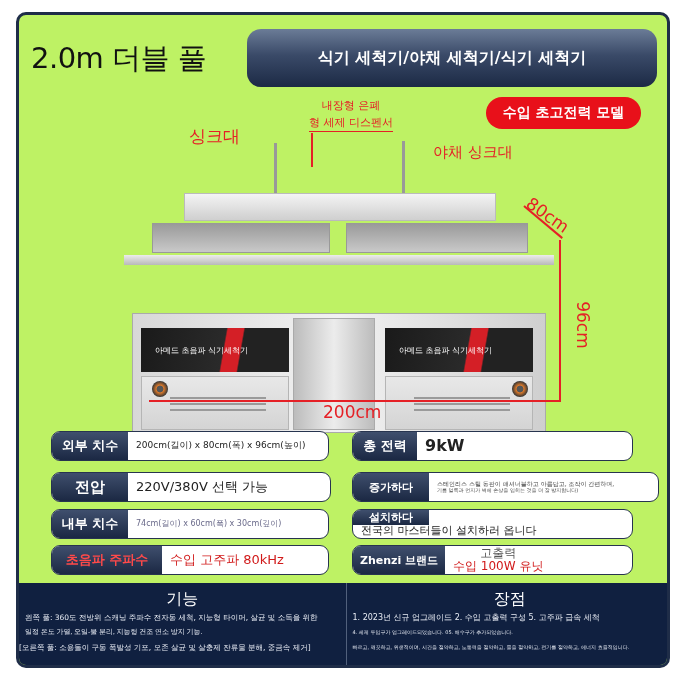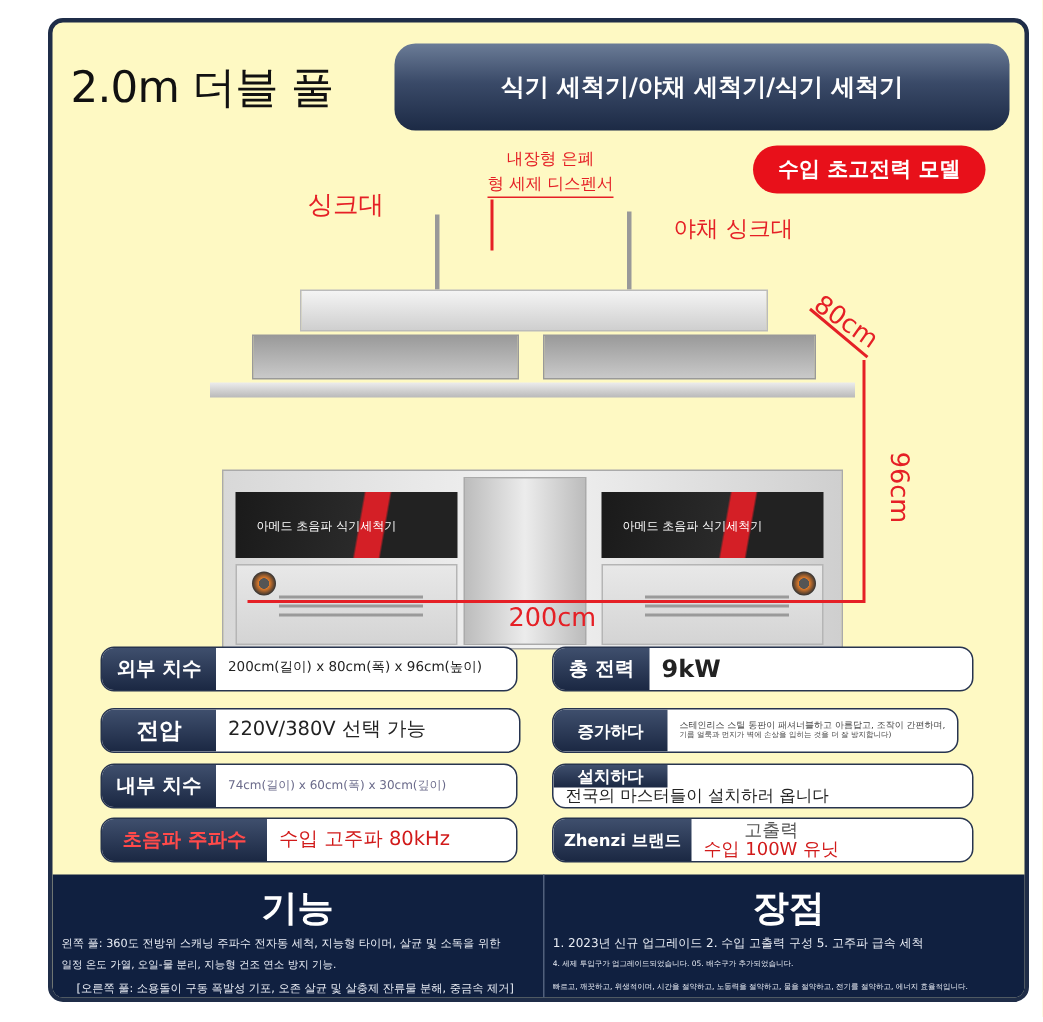--- a/index.html
+++ b/index.html
@@ -1,17 +1,17 @@
 <!DOCTYPE html>
 <html><head>
 <meta charset="utf-8">
 <style>
   * { box-sizing: border-box; margin: 0; padding: 0; }
   body { width: 695px; height: 681px; background: #ffffff; font-family: "DejaVu Sans", sans-serif; position: relative; overflow: hidden; }
-  .frame { position: absolute; left: 32px; top: 12px; width: 654px; height: 656px; border: 3px solid #1f2d48; border-radius: 10px; background: #fef9c3; overflow: hidden; }
+  .frame { position: absolute; left: 16px; top: 12px; width: 654px; height: 656px; border: 3px solid #1f2d48; border-radius: 10px; background: #bef264; overflow: hidden; }
   .title { position: absolute; left: 12px; top: 24px; font-size: 29px; color: #111; font-family: "DejaVu Sans", sans-serif; letter-spacing: -0.5px; }
   .banner { position: absolute; left: 228px; top: 14px; width: 410px; height: 58px; border-radius: 14px;
     background: linear-gradient(180deg, #6b7c97 0%, #3a4a68 45%, #1c2a45 100%); color: #fff; font-size: 16px; font-weight: bold;
     display: flex; align-items: center; justify-content: center; }
   .red-pill { position: absolute; left: 467px; top: 82px; width: 155px; height: 32px; border-radius: 18px; background: #e8101a; color: #fff; font-weight: bold; font-size: 14px; display: flex; align-items: center; justify-content: center; }
   .lbl-red { position: absolute; color: #e52026; font-size: 17px; }
   .lbl-small-red { position: absolute; color: #e52026; font-size: 11px; text-align: center; line-height: 17px; }
   .dim-red { position: absolute; color: #e52026; font-size: 17px; }
   
   .machine { position: absolute; left: 105px; top: 168px; width: 430px; height: 222px; }
@@ -26,21 +26,21 @@
   .wheel { position: absolute; top: 198px; width: 16px; height: 16px; border-radius: 50%; background: radial-gradient(#555 30%, #e07b2a 32%, #333 70%); }
   .faucet { position: absolute; width: 3px; background: #999; }
   .redline { position: absolute; background: #e52026; }
   
   .spec { position: absolute; height: 30px; border: 1.5px solid #27344f; border-radius: 9px; background: #fff; display: flex; overflow: hidden; }
   .spec .key { background: linear-gradient(#3f4f6d,#1b2843); color: #fff; font-weight: bold; display: flex; align-items: center; justify-content: center; font-size: 13px; flex-shrink: 0; }
   .spec .val { display: flex; flex-direction: column; justify-content: center; padding-left: 8px; font-size: 13px; color: #222; line-height: 1.1; }
   .bottom { position: absolute; left: 0; top: 568px; width: 654px; height: 88px; background: #102040; display: flex; }
   .bcol { flex: 1; color: #fff; position: relative; }
   .bcol + .bcol { border-left: 1px solid #51607c; }
-  .bhead { text-align: center; font-size: 24px; font-weight: bold; margin-top: 6px; }
+  .bhead { text-align: center; font-size: 16px; font-weight: normal; margin-top: 6px; }
   .btext { font-size: 7.5px; line-height: 15px; padding-left: 6px; color: #e8ecf4; }
 </style>
 </head>
 <body>
 
 <div class="frame">
   <div class="title">2.0m 더블 풀</div>
   <div class="banner">식기 세척기/야채 세척기/식기 세척기</div>
   <div class="red-pill">수입 초고전력 모델</div>
 
@@ -100,21 +100,21 @@
   </div>
   <div class="spec" style="left:32px; top:530px; width:278px;">
     <div class="key" style="width:110px; color:#ff4a4a;text-align:right;">초음파 주파수</div>
     <div class="val" style="color:#d11a1a;">수입 고주파 80kHz</div>
   </div>
 
   <div class="spec" style="left:333px; top:416px; width:281px;">
     <div class="key" style="width:64px;">총 전력</div>
     <div class="val" style="font-size:16px; font-weight:bold;">9kW</div>
   </div>
-  <div class="spec" style="left:333px; top:457px; width:271px;">
+  <div class="spec" style="left:333px; top:457px; width:307px;">
     <div class="key" style="width:76px; font-size:11px;">증가하다</div>
     <div class="val" style="font-size:6px; color:#444;">
       <span>스테인리스 스틸 동판이 패셔너블하고 아름답고, 조작이 간편하며,</span>
       <span style="font-size:5px;">기름 얼룩과 먼지가 벽에 손상을 입히는 것을 더 잘 방지합니다)</span>
     </div>
   </div>
   <div class="spec" style="left:333px; top:494px; width:281px;flex-direction:column;">
     <div class="key" style="width:76px; font-size:11px;">설치하다</div>
     <div class="val" style="font-size:11px;">전국의 마스터들이 설치하러 옵니다</div>
   </div>
@@ -123,22 +123,22 @@
     <div class="val" style="font-size:12px;text-align:center;">
       <span style="color:#555;">고출력</span>
       <span style="color:#d11a1a;">수입 100W 유닛</span>
     </div>
   </div>
 
   <div class="bottom">
     <div class="bcol">
       <div class="bhead">기능</div>
       <div class="btext">왼쪽 풀: 360도 전방위 스캐닝 주파수 전자동 세척, 지능형 타이머, 살균 및 소독을 위한</div>
-      <div class="btext" style="font-size:7px;">일정 온도 가열, 오일-물 분리, 지능형 건조 연소 방지 기능.</div>
-      <div class="btext" style="padding-left:16px;">[오른쪽 풀: 소용돌이 구동 폭발성 기포, 오존 살균 및 살충제 잔류물 분해, 중금속 제거]</div>
+      <div class="btext" style="font-size:7px;font-family:Liberation Serif, serif;">일정 온도 가열, 오일-물 분리, 지능형 건조 연소 방지 기능.</div>
+      <div class="btext" style="padding-left:0;">[오른쪽 풀: 소용돌이 구동 폭발성 기포, 오존 살균 및 살충제 잔류물 분해, 중금속 제거]</div>
     </div>
     <div class="bcol">
       <div class="bhead">장점</div>
       <div class="btext" style="font-size:8px;">1. 2023년 신규 업그레이드 2. 수입 고출력 구성 5. 고주파 급속 세척</div>
       <div class="btext" style="font-size:5px;">4. 세제 투입구가 업그레이드되었습니다. 05. 배수구가 추가되었습니다.</div>
       <div class="btext" style="font-size:5px;">빠르고, 깨끗하고, 위생적이며, 시간을 절약하고, 노동력을 절약하고, 물을 절약하고, 전기를 절약하고, 에너지 효율적입니다.</div>
     </div>
   </div>
 </div>
 

